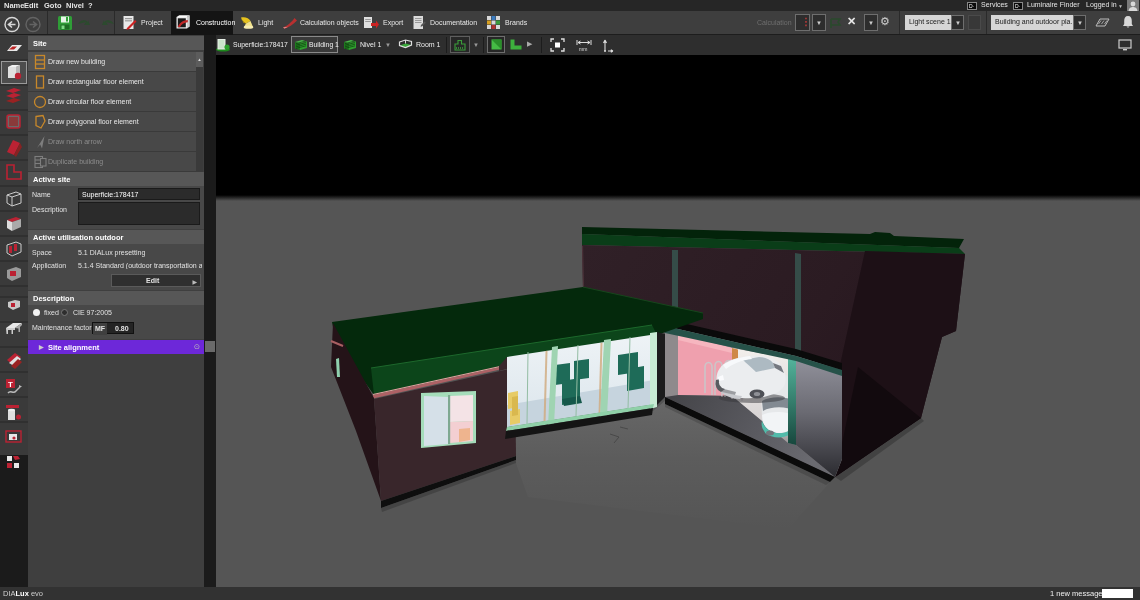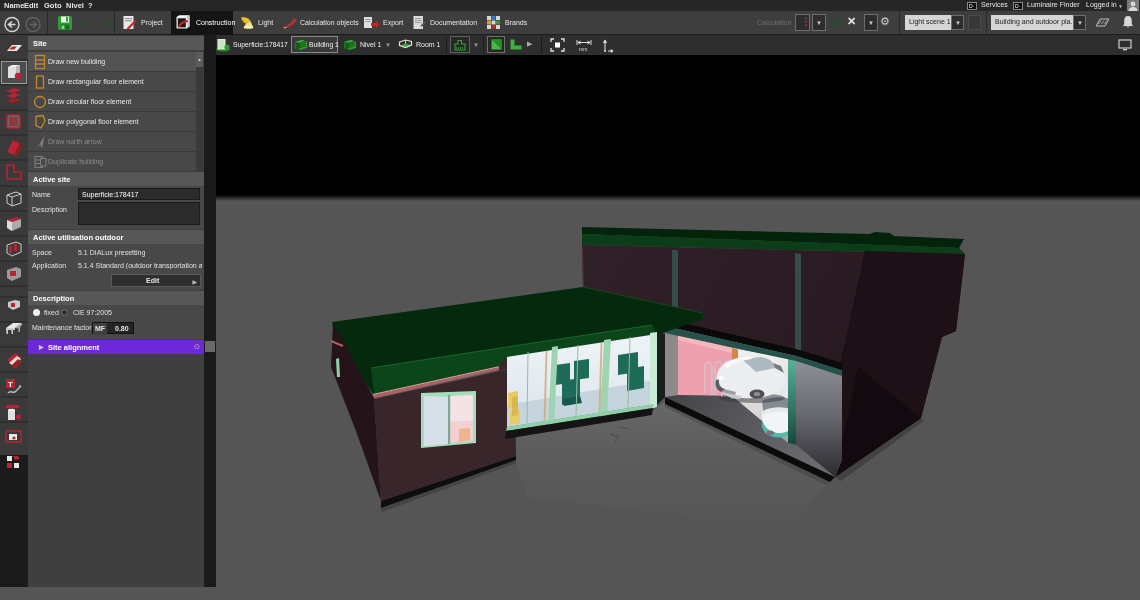--- a/index.html
+++ b/index.html
@@ -596,13 +596,18 @@
     <div class="phead" style="top:305px;background:#6d28d9;">
       <span style="position:absolute;left:11px;top:3px;font-size:6px;color:#ccc;">▶</span>
       <span style="position:absolute;left:20px;top:3px;">Site alignment</span>
       <span style="position:absolute;right:4px;top:2px;color:#bbb;font-weight:normal;">⊙</span>
     </div>
   </div>
 
   <div class="abs" style="left:204px;top:35px;width:12px;height:552px;background:#1b1b1b;"></div>
   <div class="abs" style="left:205px;top:341px;width:10px;height:11px;background:#6a6a6a;"></div>
 
+  <div class="abs" id="statusbar">
+    <span style="position:absolute;left:3px;top:2px;color:#cfcfcf;">DIA<b style="color:#fff;">Lux</b> evo</span>
+    <span style="position:absolute;left:1050px;top:2px;color:#f0f0f0;">1 new message</span>
+    <span style="position:absolute;left:1102px;top:2px;width:31px;height:9px;background:#fff;"></span>
+  </div>
 </div>
 
 </body></html>

